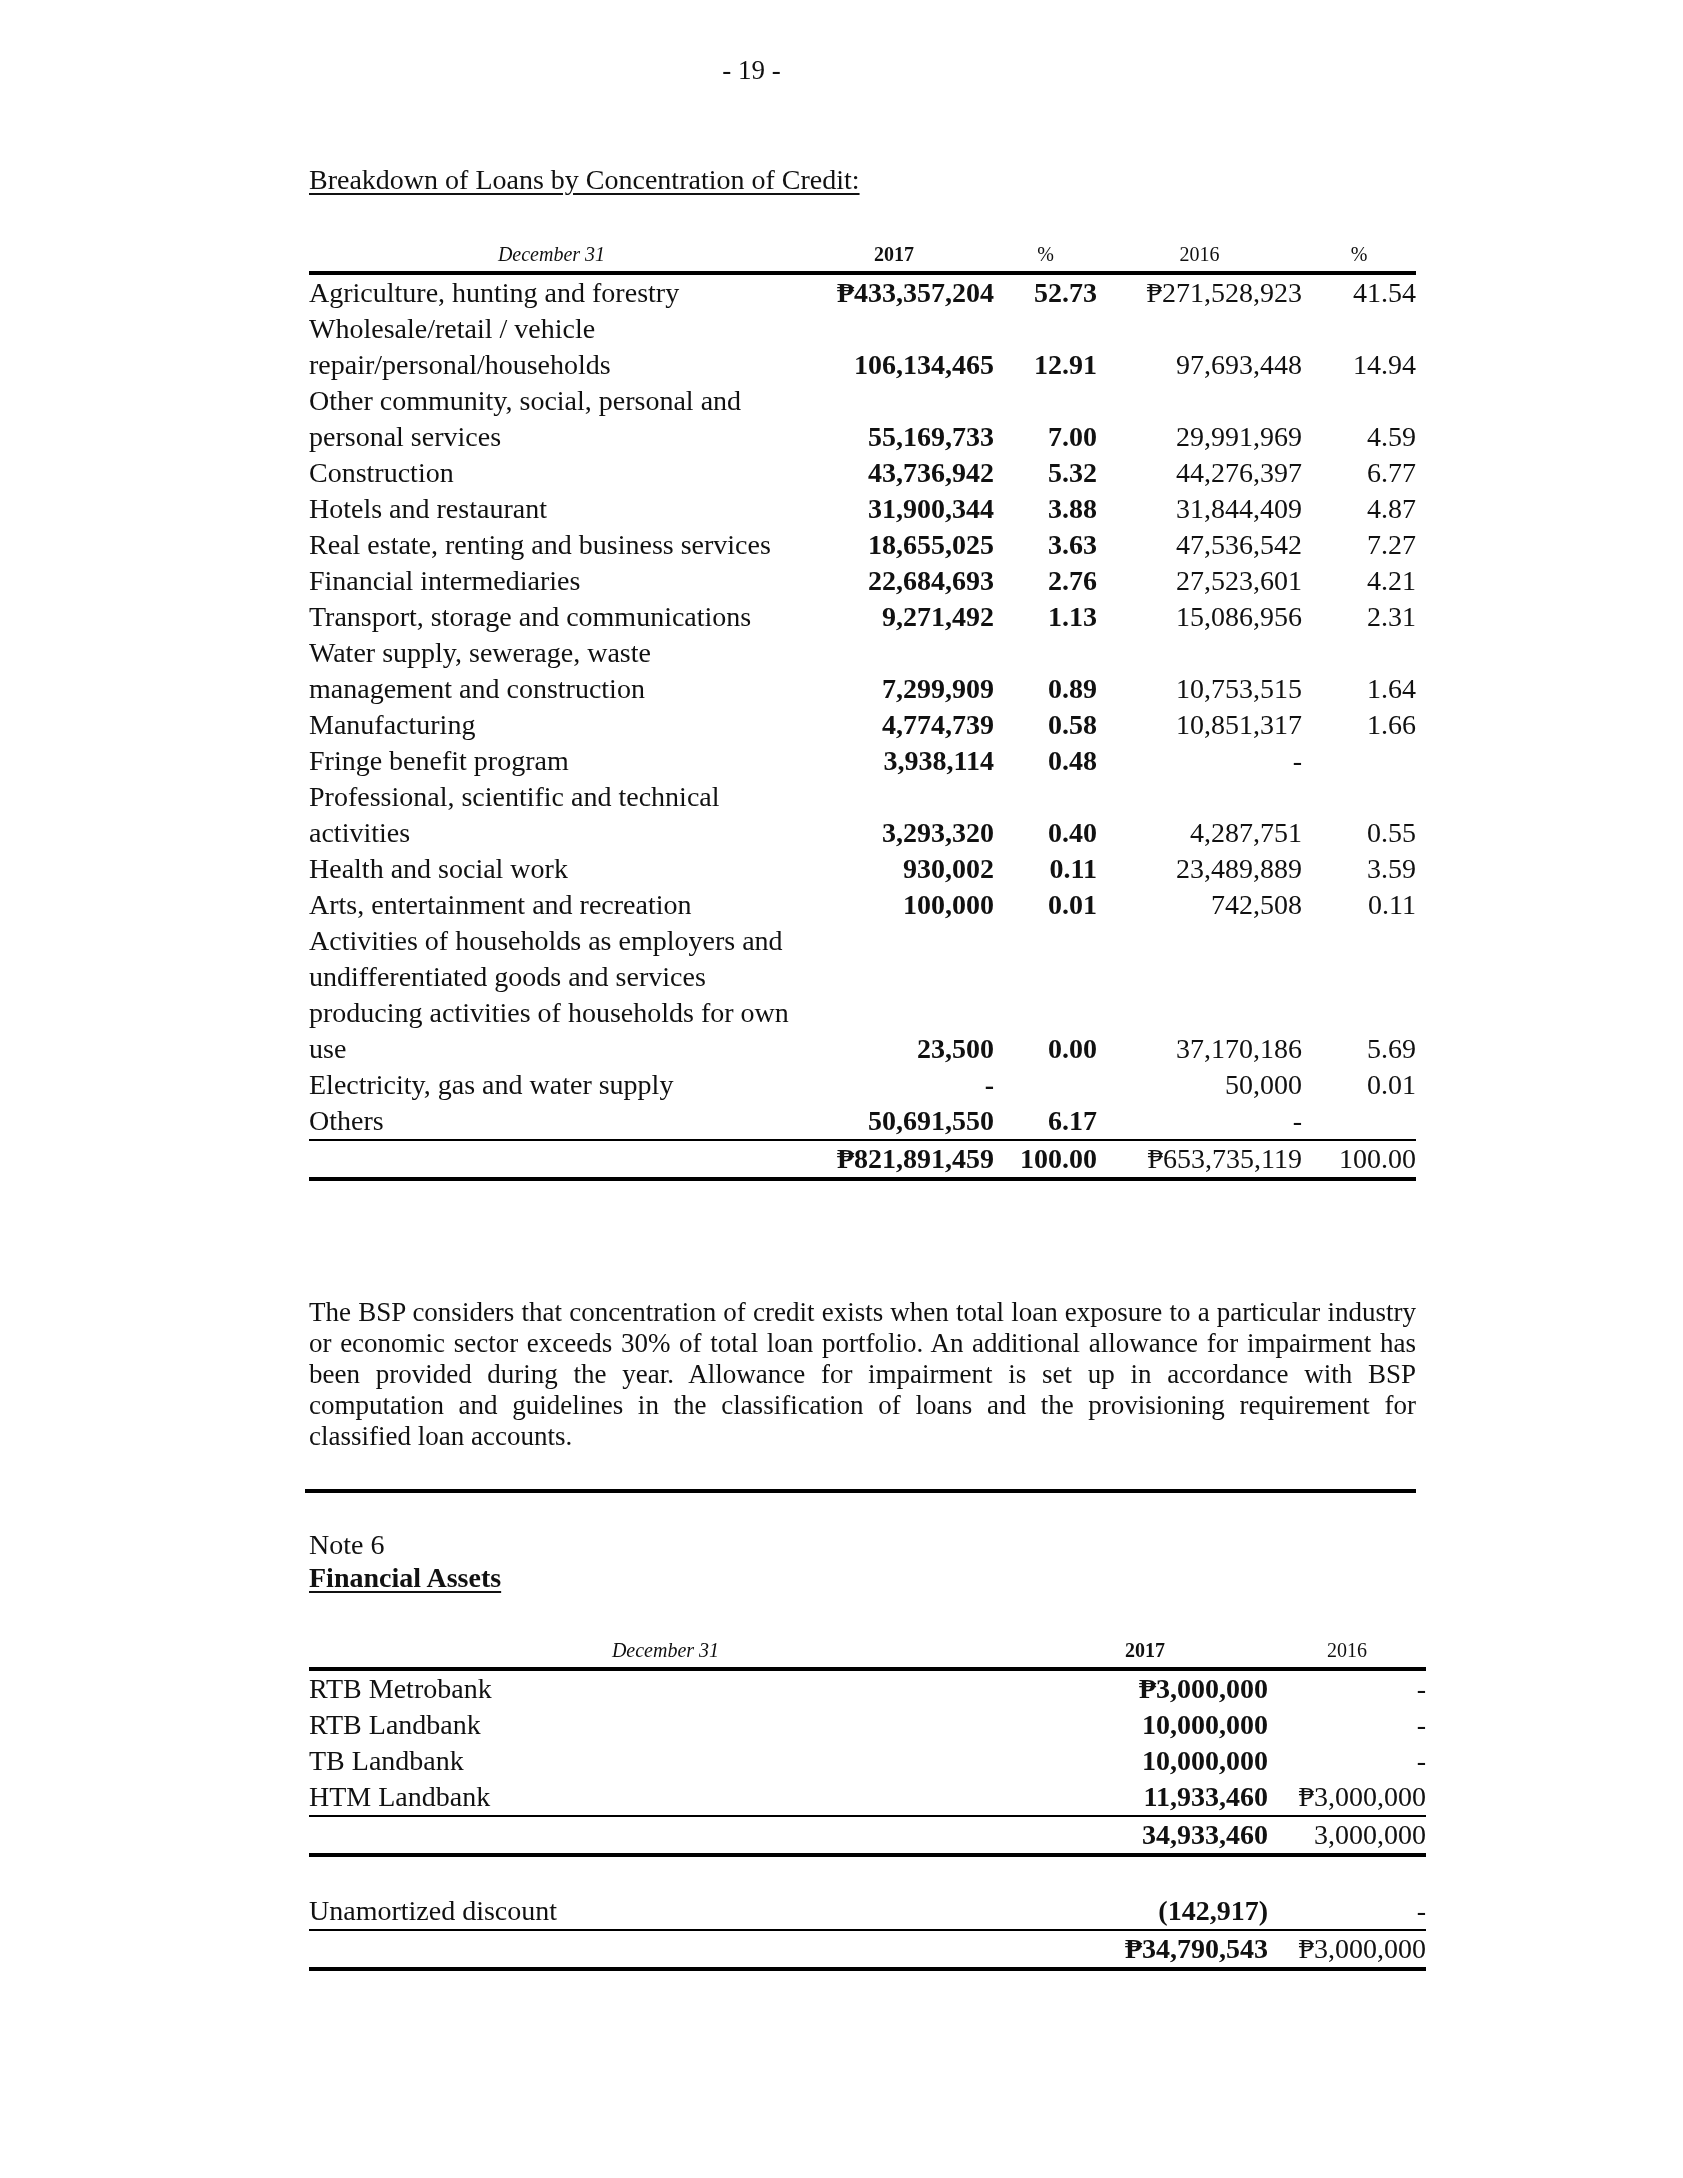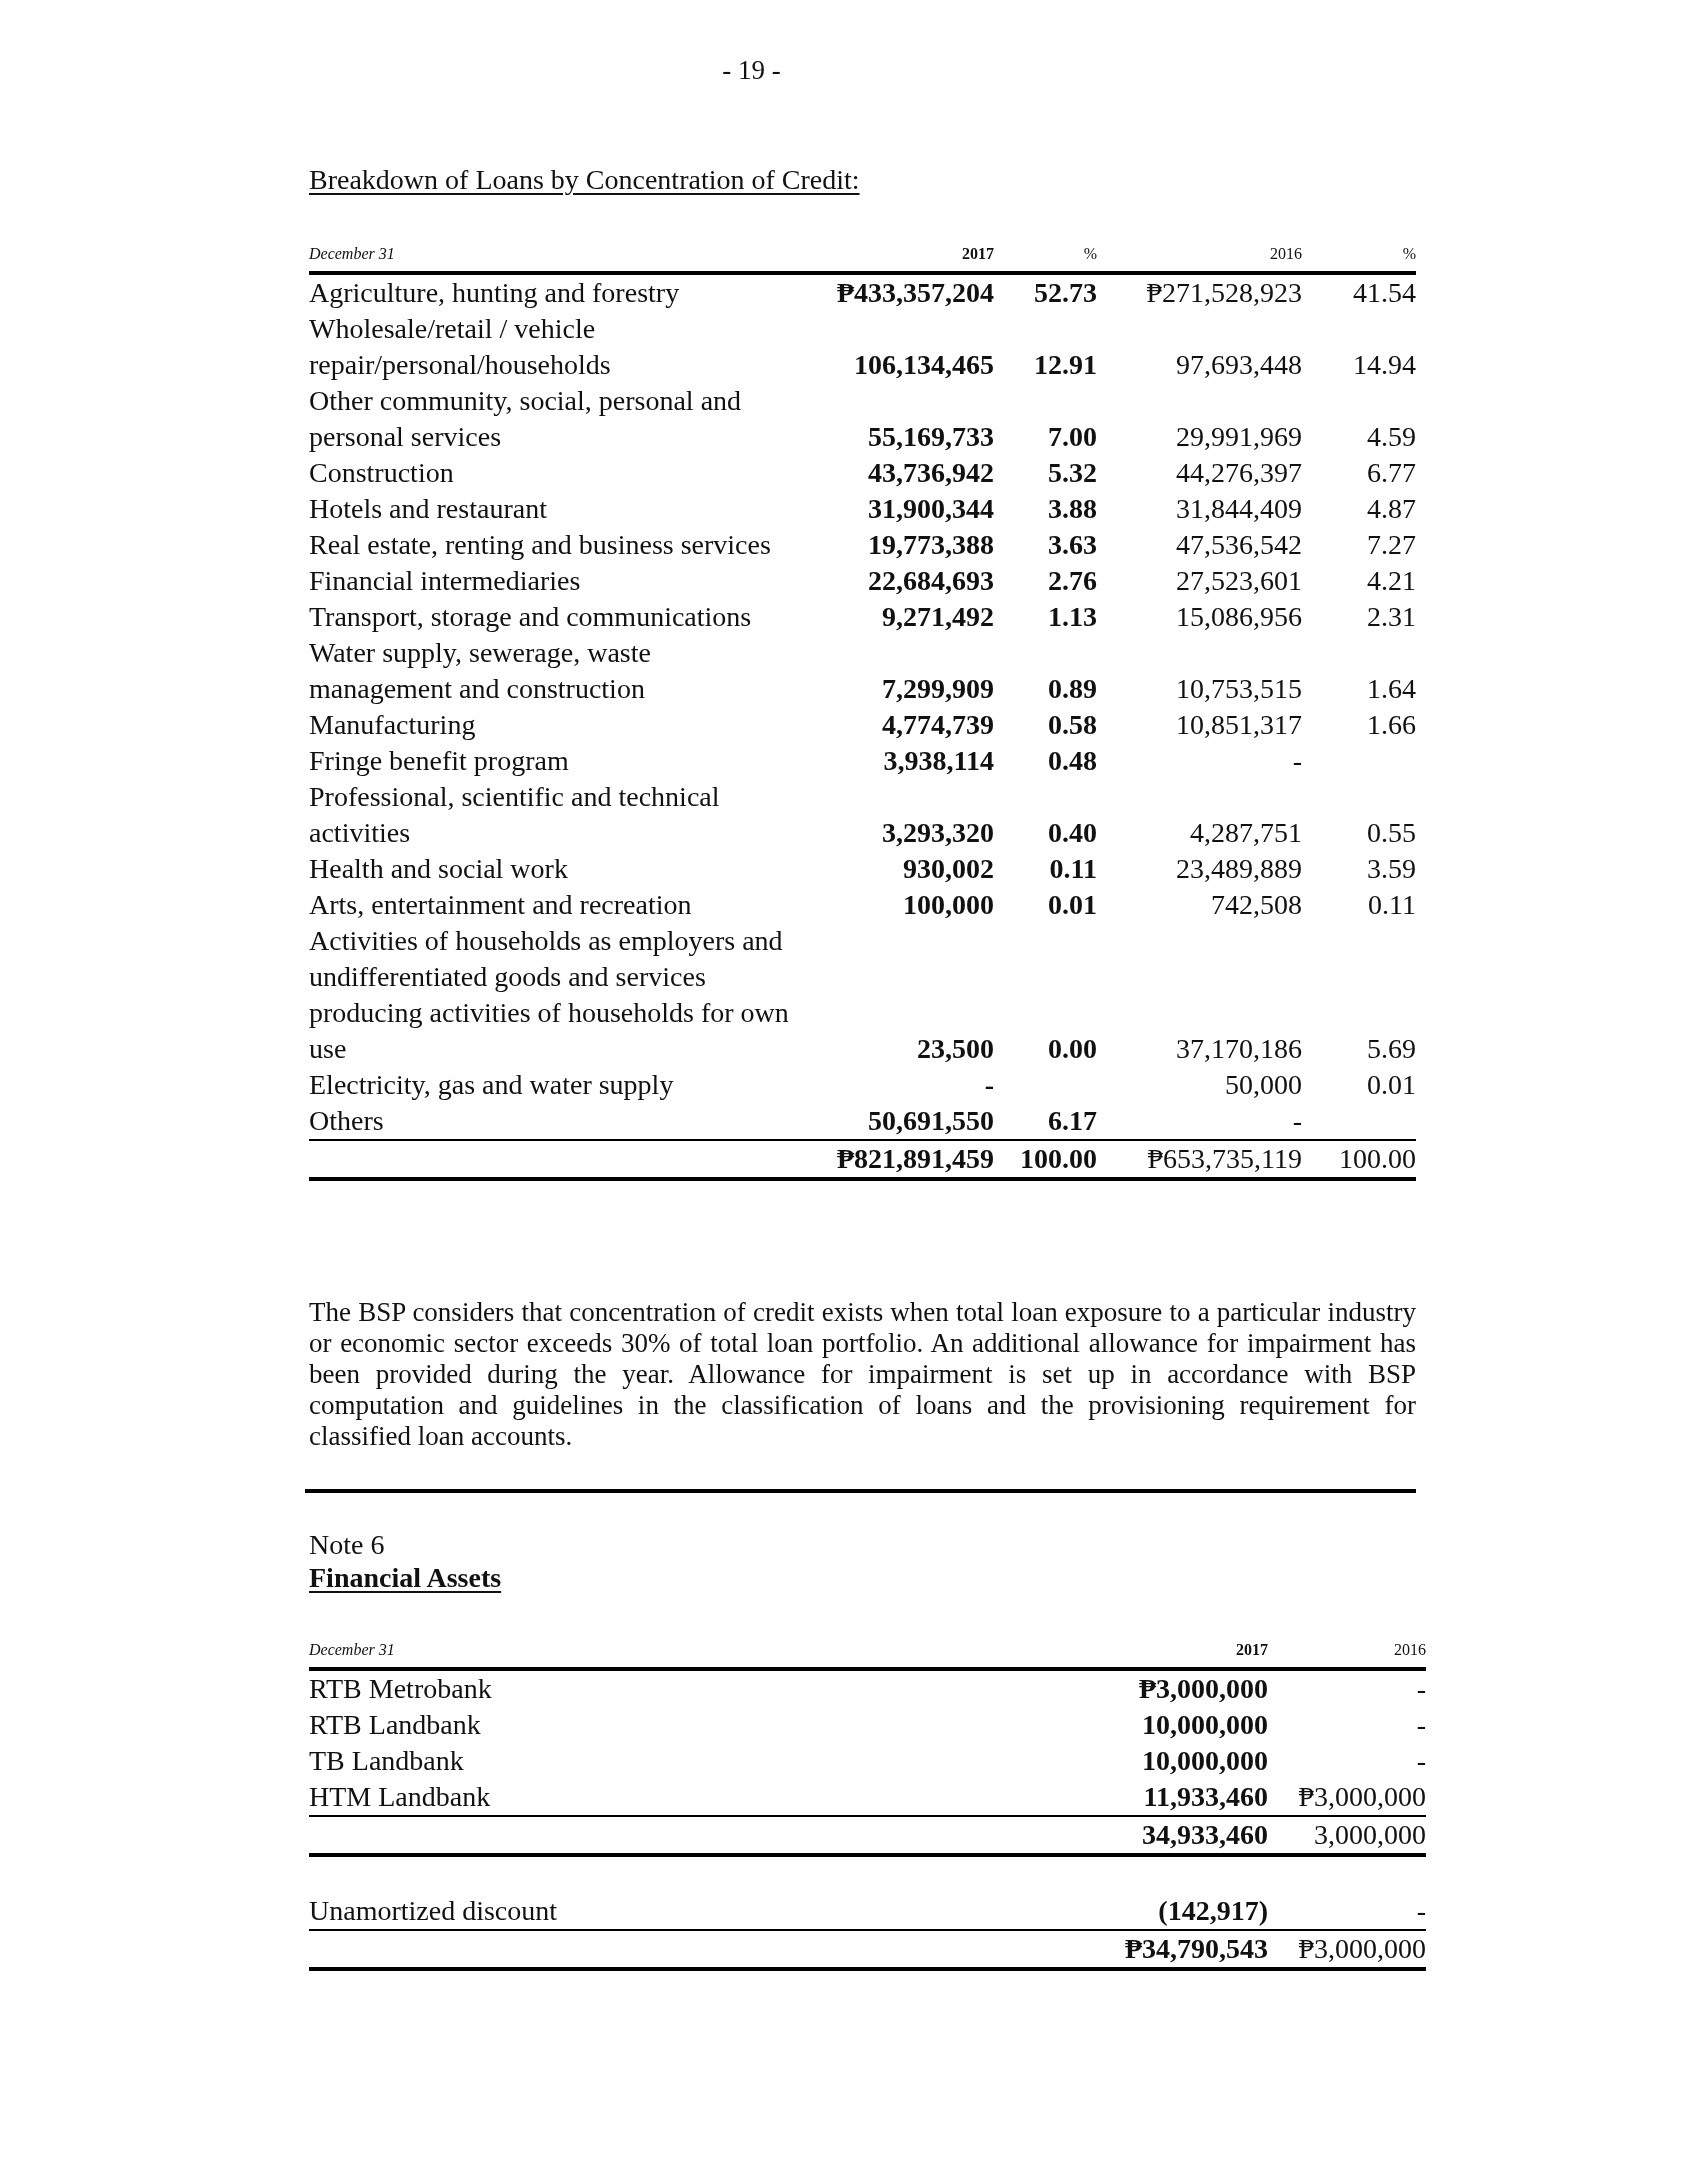--- a/index.html
+++ b/index.html
@@ -9,21 +9,21 @@
   .section-title { position:absolute; left:309px; top:164px; font-size:28px; 
                    text-decoration:underline; text-underline-offset:4px; }
   table { border-collapse:collapse; position:absolute; font-size:28px; }
   td { padding:0; height:36px; line-height:36px; white-space:nowrap; vertical-align:bottom; }
   .t1 { left:309px; top:237px; width:1107px; }
   .t1 col.c-label { width:485px; }
   .t1 col.c-a { width:200px; }
   .t1 col.c-ap { width:103px; }
   .t1 col.c-b { width:205px; }
   .t1 col.c-bp { width:114px; }
-  .hdr td { font-size:16px; height:34px; line-height:34px; border-bottom:4px solid #000; }
+  .hdr td { font-size:20px; height:34px; line-height:34px; border-bottom:4px solid #000;text-align:center; }
   .hdr .lbl { font-style:italic; }
   .num { text-align:right; }
   .b { font-weight:bold; }
   .lbl { text-align:left; }
   .wrap td.lbl { white-space:normal; line-height:36px; }
   .total-row td { border-top:2px solid #000; border-bottom:4px solid #000; }
   .para { position:absolute; left:309px; top:1297px; width:1107px; font-size:27px; line-height:31px;
           text-align:justify; }
   .rule { position:absolute; left:305px; top:1489px; width:1111px; height:4px; background:#000; }
   .note-num { position:absolute; left:309px; top:1529px; font-size:28px; }
@@ -89,21 +89,21 @@
       </tr>
       <tr class="wrap">
         <td class="lbl">Hotels and restaurant</td>
         <td class="num b">31,900,344</td>
         <td class="num b">3.88</td>
         <td class="num">31,844,409</td>
         <td class="num">4.87</td>
       </tr>
       <tr class="wrap">
         <td class="lbl">Real estate, renting and business services</td>
-        <td class="num b">19,773,388</td>
+        <td class="num b">18,655,025</td>
         <td class="num b">3.63</td>
         <td class="num">47,536,542</td>
         <td class="num">7.27</td>
       </tr>
       <tr class="wrap">
         <td class="lbl">Financial intermediaries</td>
         <td class="num b">22,684,693</td>
         <td class="num b">2.76</td>
         <td class="num">27,523,601</td>
         <td class="num">4.21</td>

